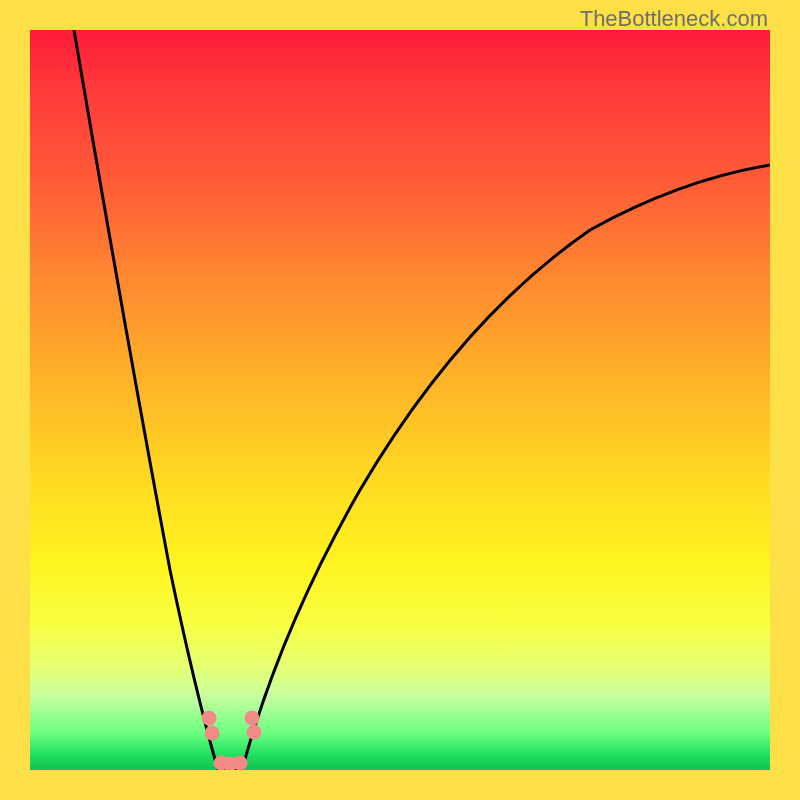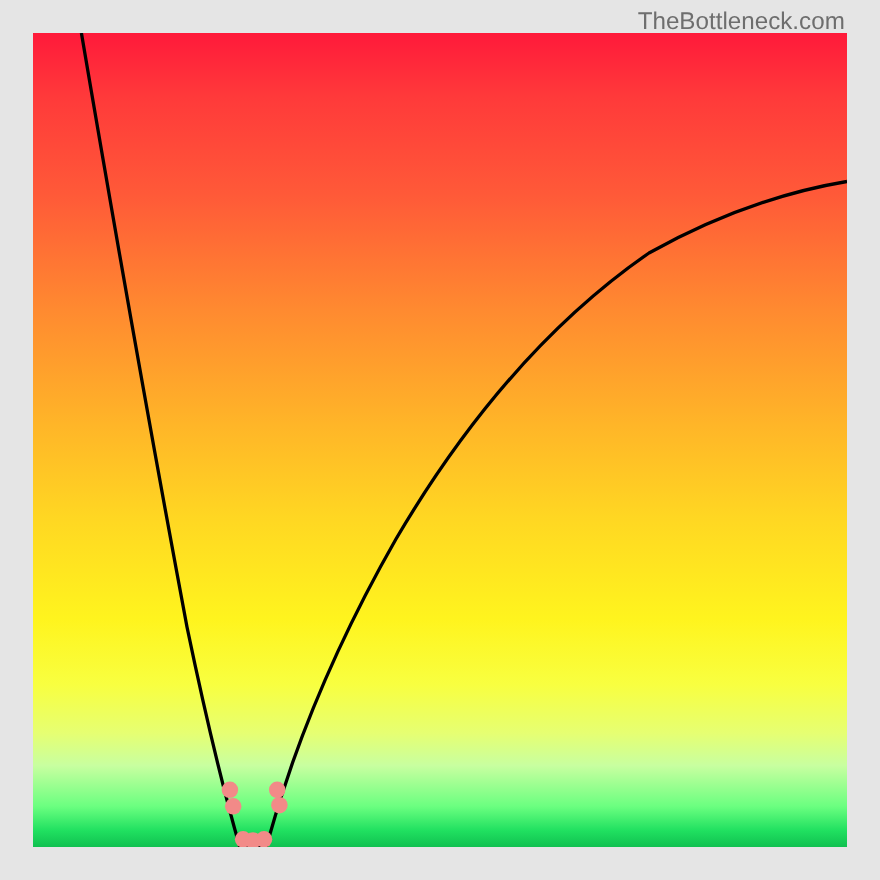--- a/index.html
+++ b/index.html
@@ -6,21 +6,21 @@
     margin: 0;
     padding: 0;
     width: 800px;
     height: 800px;
     background: #000;
   }
   .root {
     position: relative;
     width: 800px;
     height: 800px;
-    background: #e5e5e5;
+    background: #fde047;
   }
   .plot-area {
     position: absolute;
     left: 30px;
     top: 30px;
     width: 740px;
     height: 740px;
     overflow: hidden;
   }
   .gradient-bg {

